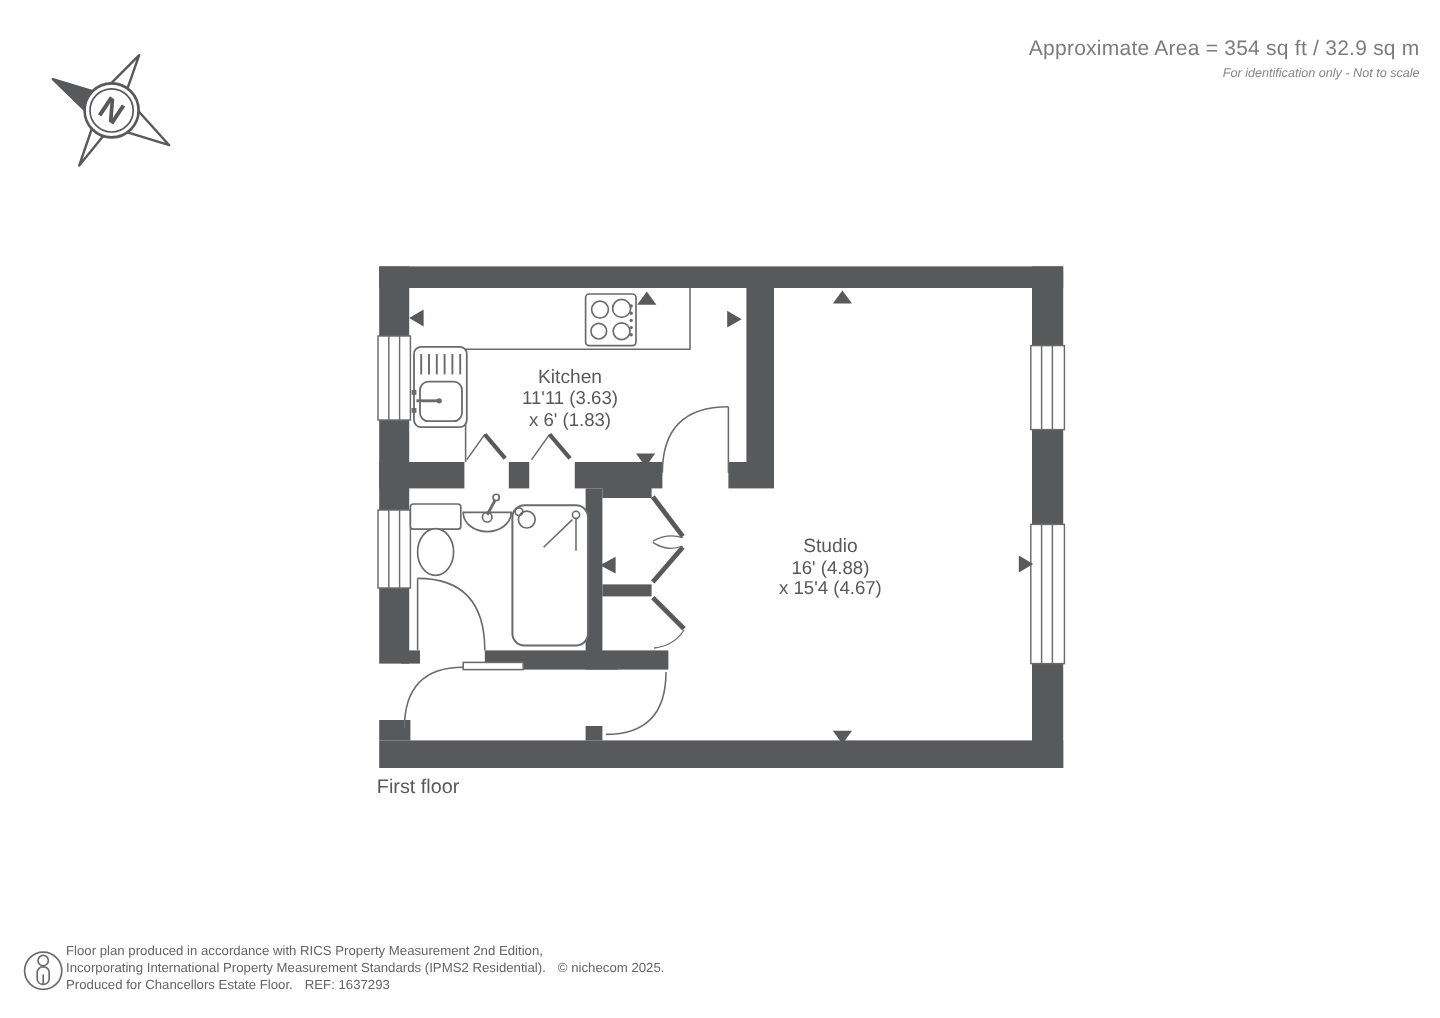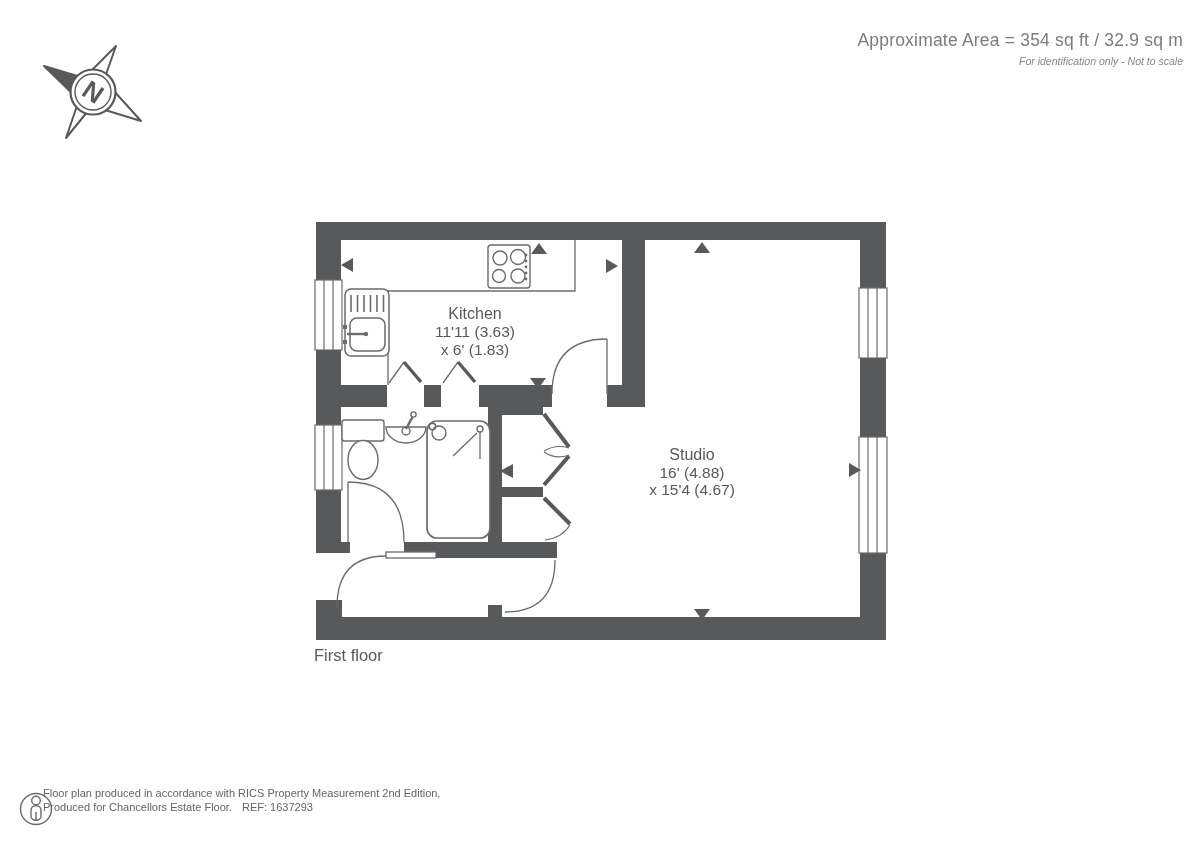--- a/index.html
+++ b/index.html
@@ -1,21 +1,21 @@
 <!DOCTYPE html>
 <html><head>
 <meta charset="utf-8">
 <style>
   html,body{margin:0;padding:0;background:#ffffff;}
   .page{position:relative;width:1200px;height:848px;background:#fff;overflow:hidden;
         font-family:"Liberation Sans", sans-serif;}
   .header{position:absolute;top:30px;right:17px;text-align:right;color:#7b7c7f;}
   .header .area-text{font-size:17.5px;letter-spacing:.2px;}
   .header .area-note{font-size:10.5px;margin-top:4px;color:#85868a;font-style:italic;}
-  .footer{position:absolute;left:43px;top:786px;color:#636466;font-size:11px;line-height:14px;}
+  .footer{position:absolute;left:55px;top:786px;color:#636466;font-size:11px;line-height:14px;}
   .footer .gap{display:inline-block;margin-left:10px;}
   svg{position:absolute;left:0;top:0;}
   svg text{font-family:"Liberation Sans", sans-serif;}
   .room-label{fill:#58595b;font-size:15.5px;}
   .room-name{fill:#58595b;font-size:16px;}
   .floor-label{fill:#58595b;font-size:16.5px;}
 </style>
 </head>
 <body>
 
@@ -193,17 +193,20 @@
       <circle cx="36" cy="809" r="15.5" fill="#ffffff"></circle>
       <circle cx="36" cy="800.5" r="4.3"></circle>
       <rect x="31" y="805.8" width="10" height="14.5" rx="4.5"></rect>
       <line x1="36" y1="812" x2="36" y2="820"></line>
     </g>
   </svg>
 
   <div class="footer">
     <div>Floor plan produced in accordance with RICS Property Measurement 2nd Edition,</div>
     <div>
+      <span>Incorporating International Property Measurement Standards (IPMS2 Residential).</span><span class="gap">© nichecom 2025.</span>
+    </div>
+    <div>
       <span>Produced for Chancellors Estate Floor.</span><span class="gap">REF: 1637293</span>
     </div>
   </div>
 
 </div>
 
 </body></html>

